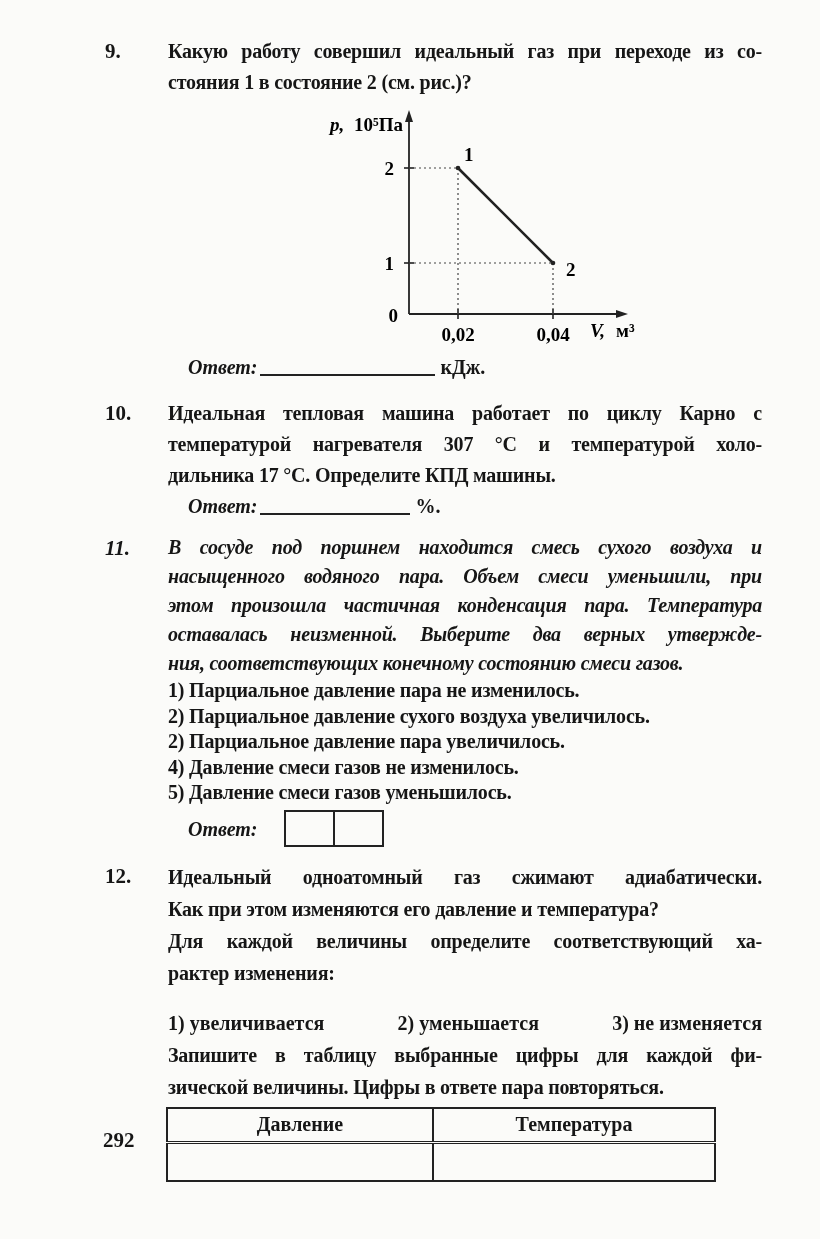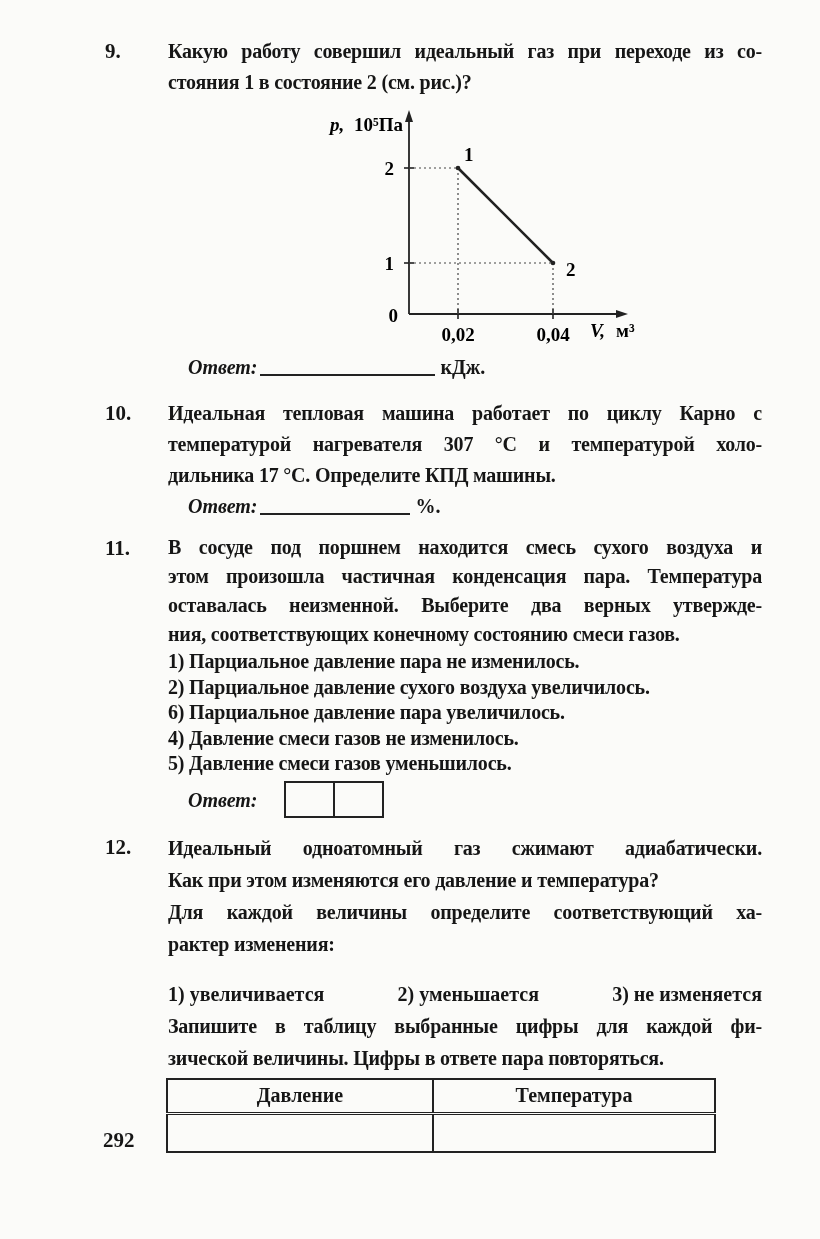--- a/index.html
+++ b/index.html
@@ -64,21 +64,21 @@
     font-size:20px;font-weight:700;height:30px;text-align:center;
     border-bottom:3px double #222;padding:1px 4px;
   }
   table.anstable td{height:34px;}
   table.anstable col.c1{width:266px;}
   table.anstable col.c2{width:282px;}
   .pagenum{
     position:absolute;left:103px;top:1128px;
     font-size:21px;font-weight:700;
   }
-  .mt16{margin-top:16px;} .mt12{margin-top:12px;}
+  .mt16{margin-top:16px;} .mt12{margin-top:12px;font-style:italic;}
   .mt8{margin-top:8px;} .mt4{margin-top:4px;} .mt2{margin-top:2px;}
 </style>
 </head>
 <body>
 
 <div class="page">
 
   <div class="prob">
     <div class="pnum">9.</div>
     <div class="ptext">
@@ -137,30 +137,31 @@
   </div>
 
   <div class="ansrow indent">
     <span class="anslabel">Ответ:</span><span class="blank w150"></span><span class="ansunit">%.</span>
   </div>
 
   <div class="prob mt12">
     <div class="pnum">11.</div>
     <div class="ptext">
       <div class="line lh29 just">В сосуде под поршнем находится смесь сухого воздуха и</div>
+      <div class="line lh29 just">насыщенного водяного пара. Объем смеси уменьшили, при</div>
       <div class="line lh29 just">этом произошла частичная конденсация пара. Температура</div>
       <div class="line lh29 just">оставалась неизменной. Выберите два верных утвержде-</div>
       <div class="line lh29">ния, соответствующих конечному состоянию смеси газов.</div>
     </div>
   </div>
 
   <div class="indent">
     <div class="opt">1) Парциальное давление пара не изменилось.</div>
     <div class="opt">2) Парциальное давление сухого воздуха увеличилось.</div>
-    <div class="opt">6) Парциальное давление пара увеличилось.</div>
+    <div class="opt">2) Парциальное давление пара увеличилось.</div>
     <div class="opt">4) Давление смеси газов не изменилось.</div>
     <div class="opt">5) Давление смеси газов уменьшилось.</div>
   </div>
 
   <div class="ansrow indent mt4">
     <span class="anslabel">Ответ:</span><span class="ansbox">
         <span class="cell"></span>
         <span class="cell"></span>
       </span>
   </div>

